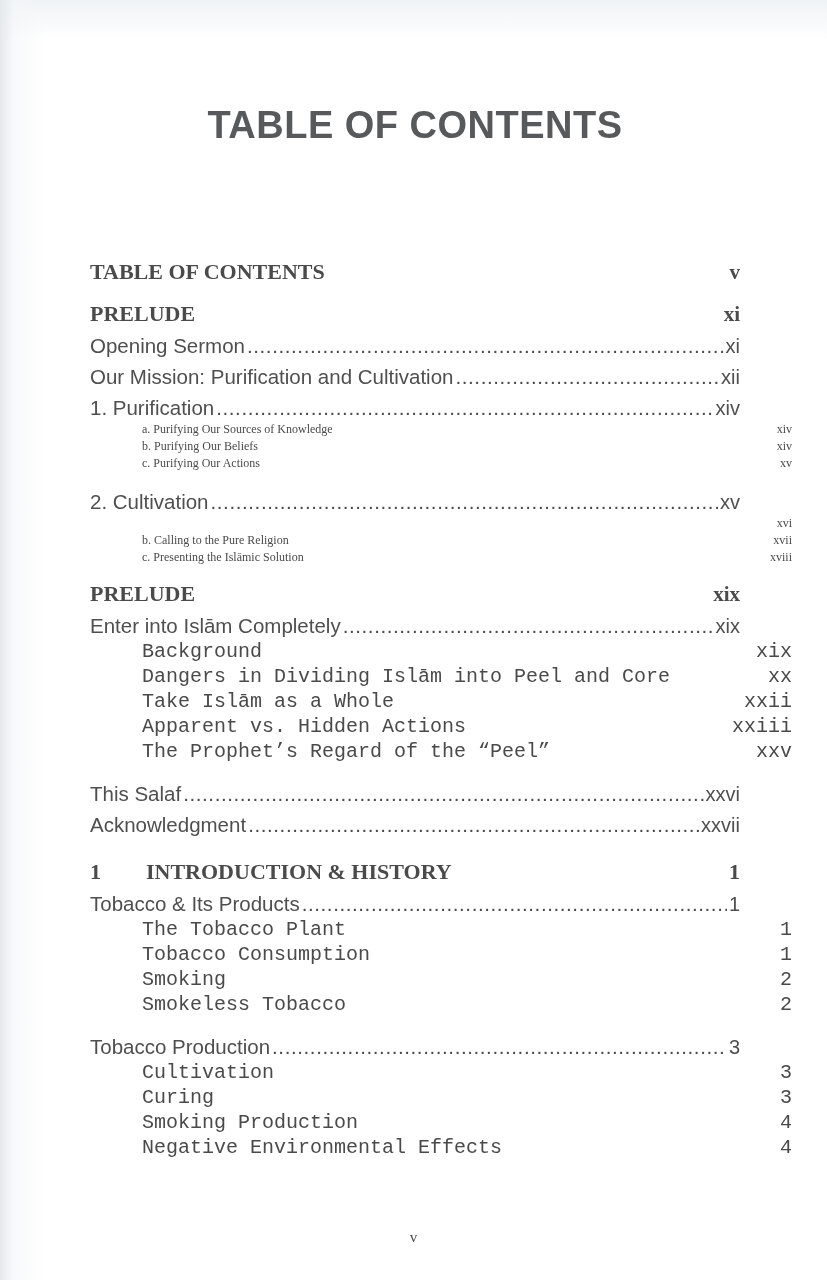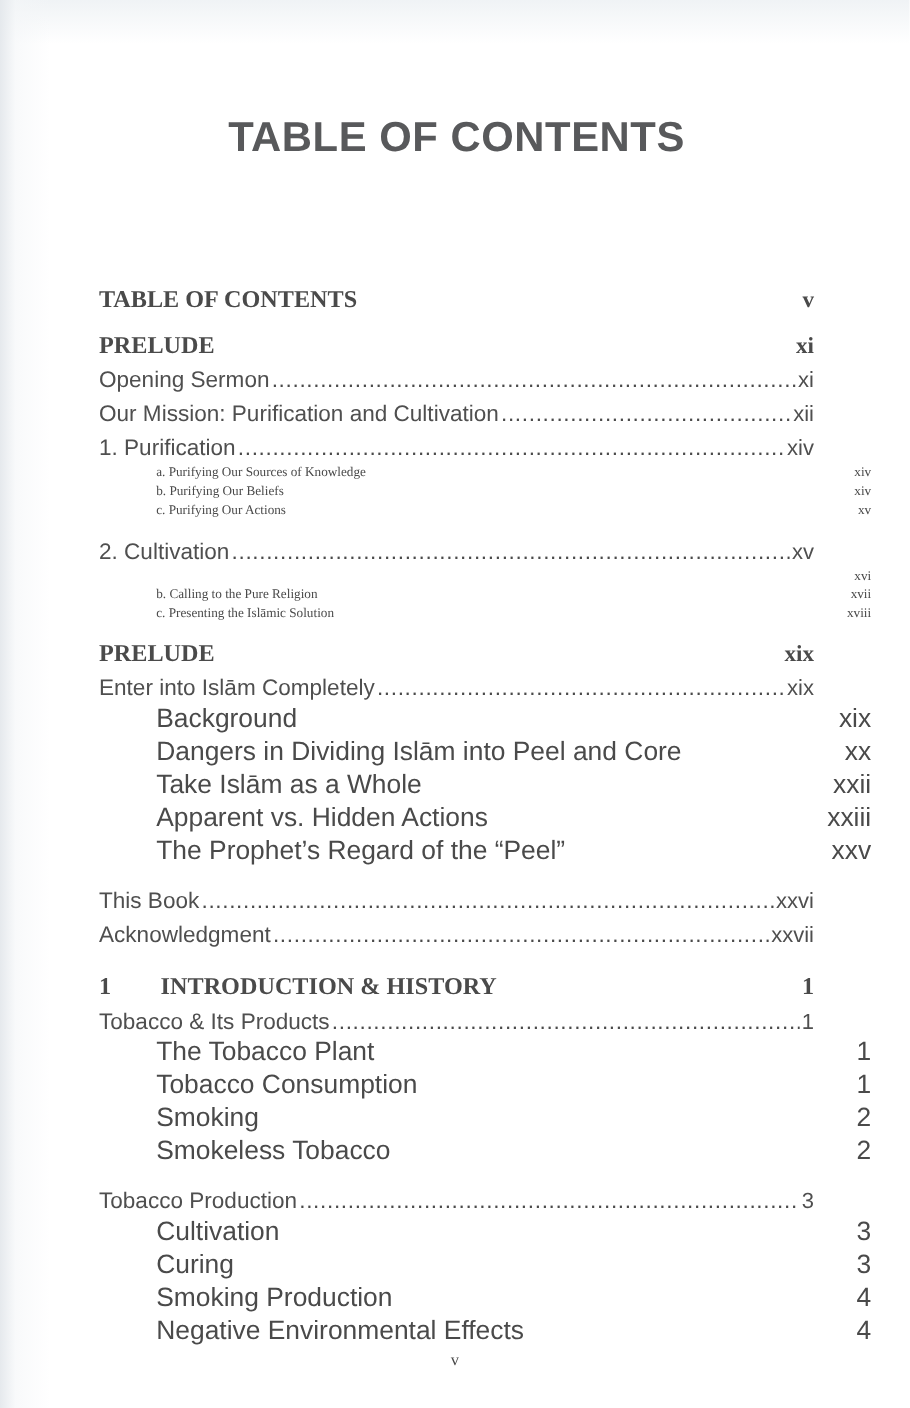--- a/index.html
+++ b/index.html
@@ -114,22 +114,22 @@
     margin-top: 2px;
     margin-bottom: 0px;
     padding-left: 52px;
   }
   .lvl-sub .pg {
     width: 78px;
     flex: 0 0 78px;
     text-align: right;
   }
   .lvl-sub2 {
-    font-family: Liberation Sans, sans-serif;
-    font-size: 24px;
+    font-family: Liberation Mono, monospace;
+    font-size: 20px;
     color: #4a4a4a;
     margin-top: 2px;
     margin-bottom: 0px;
     padding-left: 52px;
   }
   .lvl-sub2 .pg {
     width: 78px;
     flex: 0 0 78px;
     text-align: right;
   }
@@ -245,21 +245,21 @@
           <span class="dots"></span>
           <span class="pg">xxiii</span>
         </div>
         <div class="row lvl-sub2 nodots">
           <span class="label">The Prophet’s Regard of the “Peel”</span>
           <span class="dots"></span>
           <span class="pg">xxv</span>
         </div>
         <div class="spacer-sm"></div>
         <div class="row lvl-main">
-          <span class="label">This Book</span>
+          <span class="label">This Salaf</span>
           <span class="dots"></span>
           <span class="pg">xxvi</span>
         </div>
         <div class="row lvl-main">
           <span class="label">Acknowledgment</span>
           <span class="dots"></span>
           <span class="pg">xxvii</span>
         </div>
         <div class="row lvl-chapter nodots">
           <span class="num">1</span>

